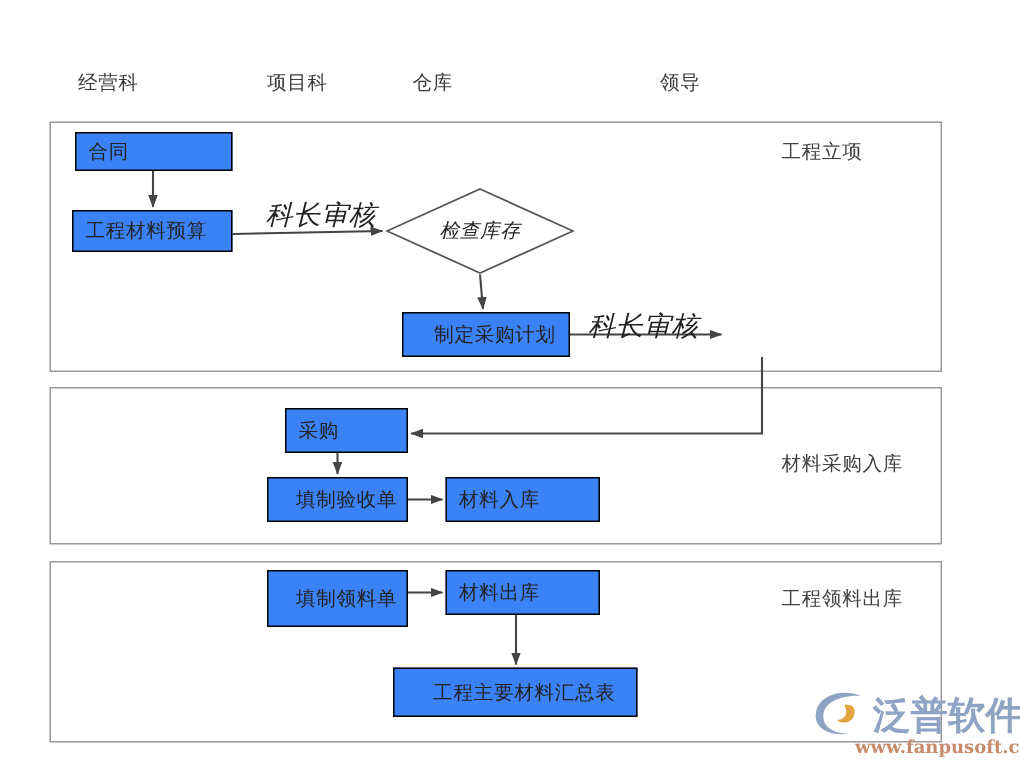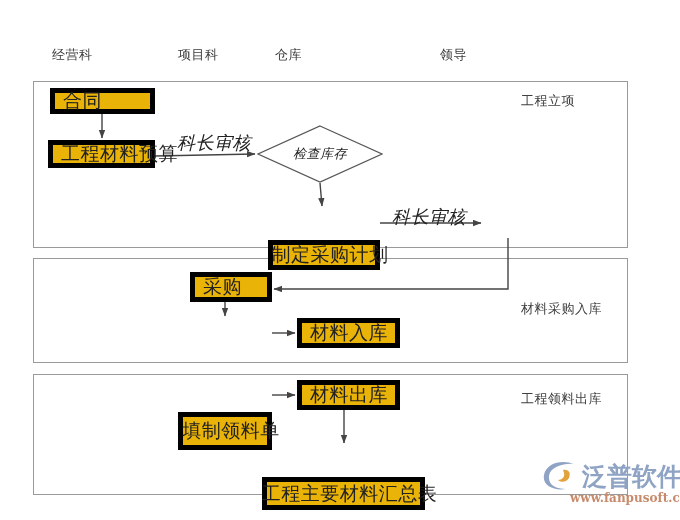--- a/index.html
+++ b/index.html
@@ -34,32 +34,32 @@
     position: absolute;
     font-size: 13px;
     color: #404040;
     white-space: nowrap;
     letter-spacing: 0.5px;
     margin-left: 16px;
   }
   
   .node {
     position: absolute;
-    border: 5px solid #000000;
-    background: #eab308;
+    border: 1px solid #000000;
+    background: #3b82f6;
     box-sizing: border-box;
     display: flex;
     align-items: center;
-    font-size: 19px;
+    font-size: 13px;
     color: #222222;
     white-space: nowrap;
     letter-spacing: 0.5px;
     padding-left: 8px;
   }
-  .node.center { justify-content: center; padding-left: 12px; margin-top: 32px; }
+  .node.center { justify-content: center; padding-left: 12px; }
   
   .diamond-wrap {
     position: absolute;
   }
   .diamond-wrap svg { display: block; }
   .diamond-label {
     position: absolute;
     left: 0; right: 0;
     text-align: center;
     font-size: 13px;
@@ -170,20 +170,21 @@
     <svg width="126" height="58" viewBox="0 0 126 58" xmlns="http://www.w3.org/2000/svg">
       <polygon points="63,1 125,29 63,57 1,29" fill="#ffffff" stroke="#555555" stroke-width="1.2"></polygon>
     </svg>
     <div class="diamond-label" style="top:20px;font-style:italic;">检查库存</div>
   </div>
 
   <div class="node" style="left:50px;  top:88px;  width:105px; height:26px;">合同</div>
   <div class="node" style="left:48px;  top:140px; width:107px; height:28px;">工程材料预算</div>
   <div class="node center" style="left:268px; top:208px; width:112px; height:30px;">制定采购计划</div>
   <div class="node" style="left:190px; top:272px; width:82px;  height:30px;">采购</div>
+  <div class="node center" style="left:178px; top:318px; width:94px;  height:30px;">填制验收单</div>
   <div class="node" style="left:297px; top:318px; width:103px; height:30px;">材料入库</div>
   <div class="node center" style="left:178px; top:380px; width:94px;  height:38px;">填制领料单</div>
   <div class="node" style="left:297px; top:380px; width:103px; height:30px;">材料出库</div>
   <div class="node center" style="left:262px; top:445px; width:163px; height:33px;">工程主要材料汇总表</div>
 
   <div class="edge-label" style="left:177px; top:131px;">科长审核</div>
   <div class="edge-label" style="left:392px; top:205px;">科长审核</div>
 
   <div id="watermark">
     <svg class="wm-logo" width="40" height="32" viewBox="0 0 40 32" xmlns="http://www.w3.org/2000/svg">

